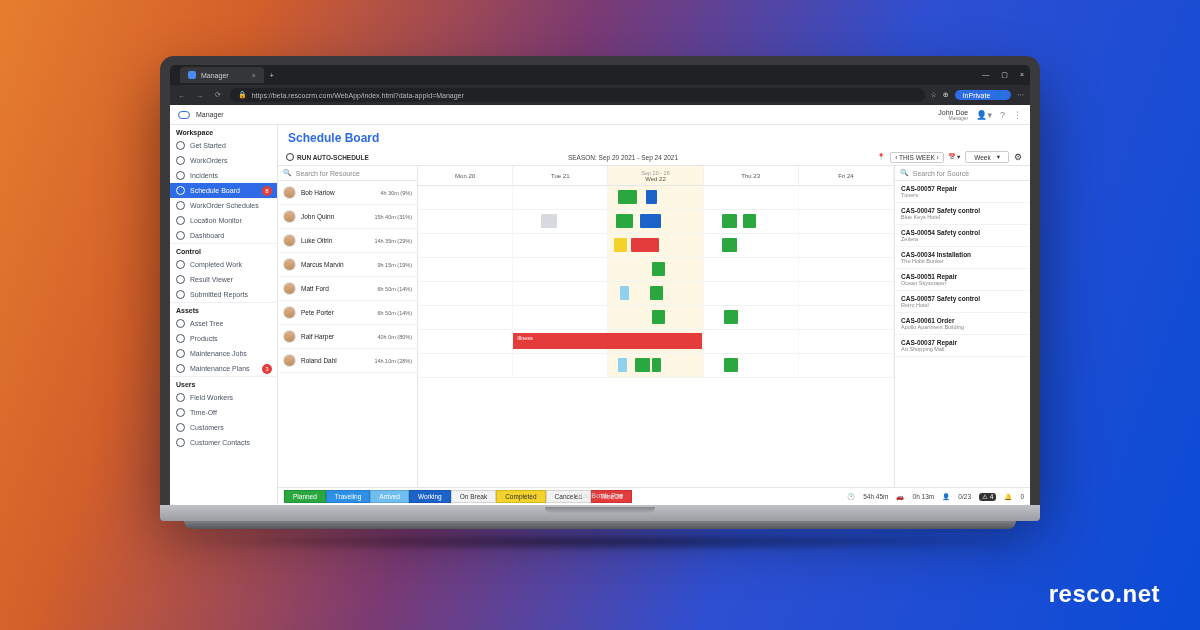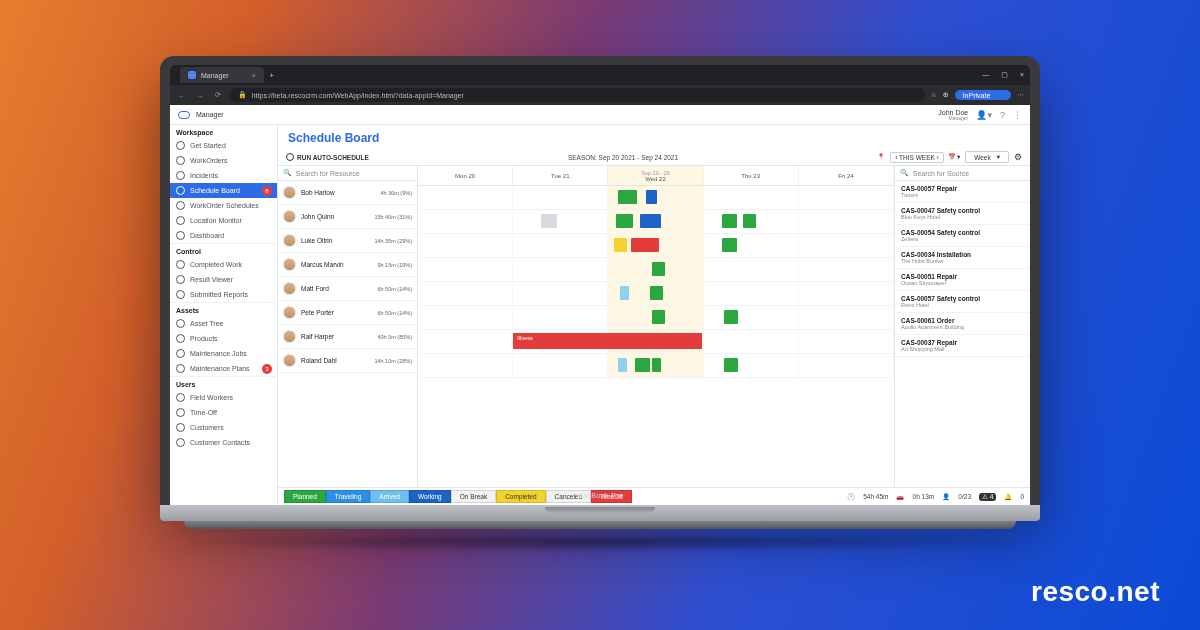--- a/index.html
+++ b/index.html
@@ -1,17 +1,17 @@
 <!DOCTYPE html>
 <html><head>
 <meta charset="utf-8">
 <style>
 *{box-sizing:border-box;margin:0;padding:0;font-family:"Segoe UI",Arial,sans-serif}
 body{width:1200px;height:630px;background:linear-gradient(110deg,#e67e2e 0%,#d35f2a 18%,#7a3a73 42%,#2e4fd1 65%,#0a4bd6 100%);position:relative;overflow:hidden}
-.brand{position:absolute;right:40px;bottom:22px;color:#fff;font-size:28px;font-weight:600;letter-spacing:.5px}
+.brand{position:absolute;right:40px;bottom:22px;color:#fff;font-size:24px;font-weight:600;letter-spacing:.5px}
 .laptop{position:absolute;left:50%;top:56px;transform:translateX(-50%);width:880px}
 .screen-bezel{background:#3a3a3c;border-radius:14px 14px 0 0;padding:9px 10px 0;box-shadow:0 28px 60px rgba(0,0,0,.45)}
 .screen{background:#1b1b1b;border-radius:6px 6px 0 0;overflow:hidden;height:440px;display:flex;flex-direction:column}
 .base-top{height:16px;background:linear-gradient(#bfc2c6,#9a9ea4);border-radius:0 0 4px 4px;position:relative}
 .base-top::after{content:"";position:absolute;left:50%;top:2px;transform:translateX(-50%);width:110px;height:6px;background:linear-gradient(#85888d,#a9acb1);border-radius:0 0 8px 8px}
 .base-label{position:absolute;left:50%;top:-13px;transform:translateX(-50%);font-size:7px;color:#ddd;letter-spacing:.4px}
 .base-bottom{height:8px;background:linear-gradient(#7c7f84,#54565a);border-radius:0 0 14px 14px;margin:0 24px}
 .base-shadow{height:18px;width:94%;margin:4px auto;background:radial-gradient(ellipse at center,rgba(0,0,0,.44) 0%,transparent 72%);filter:blur(2px)}
 
 

